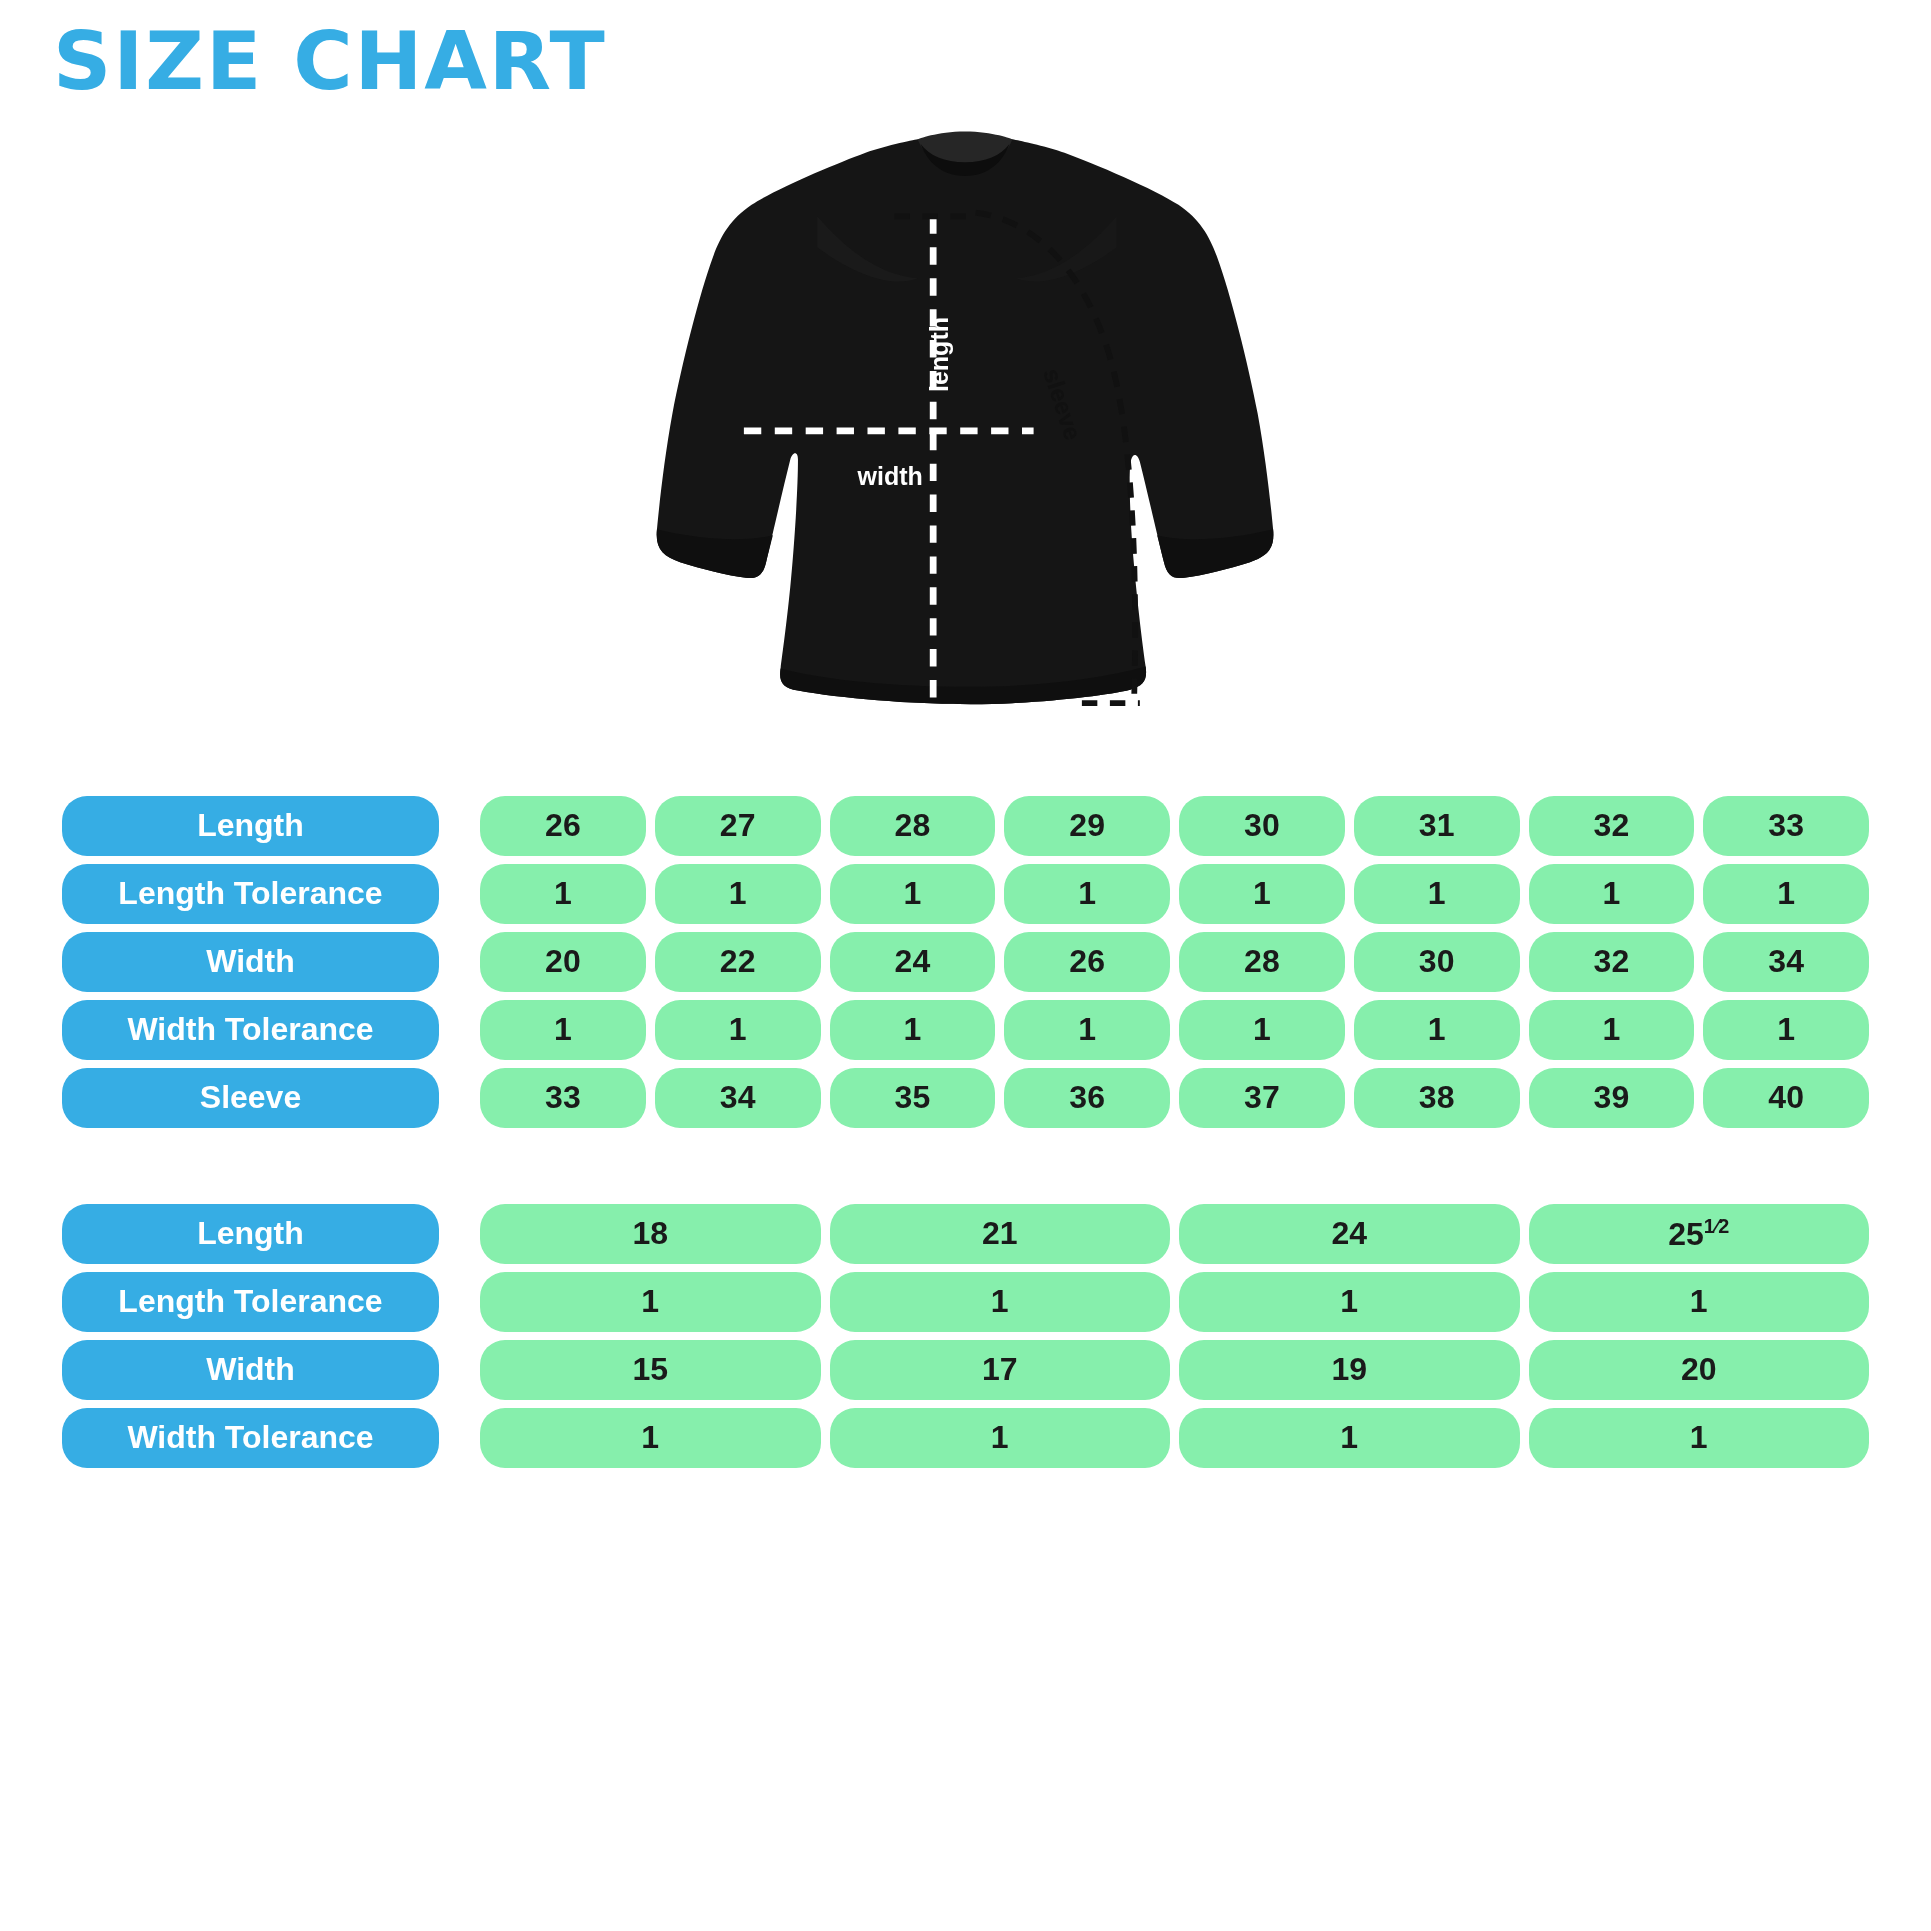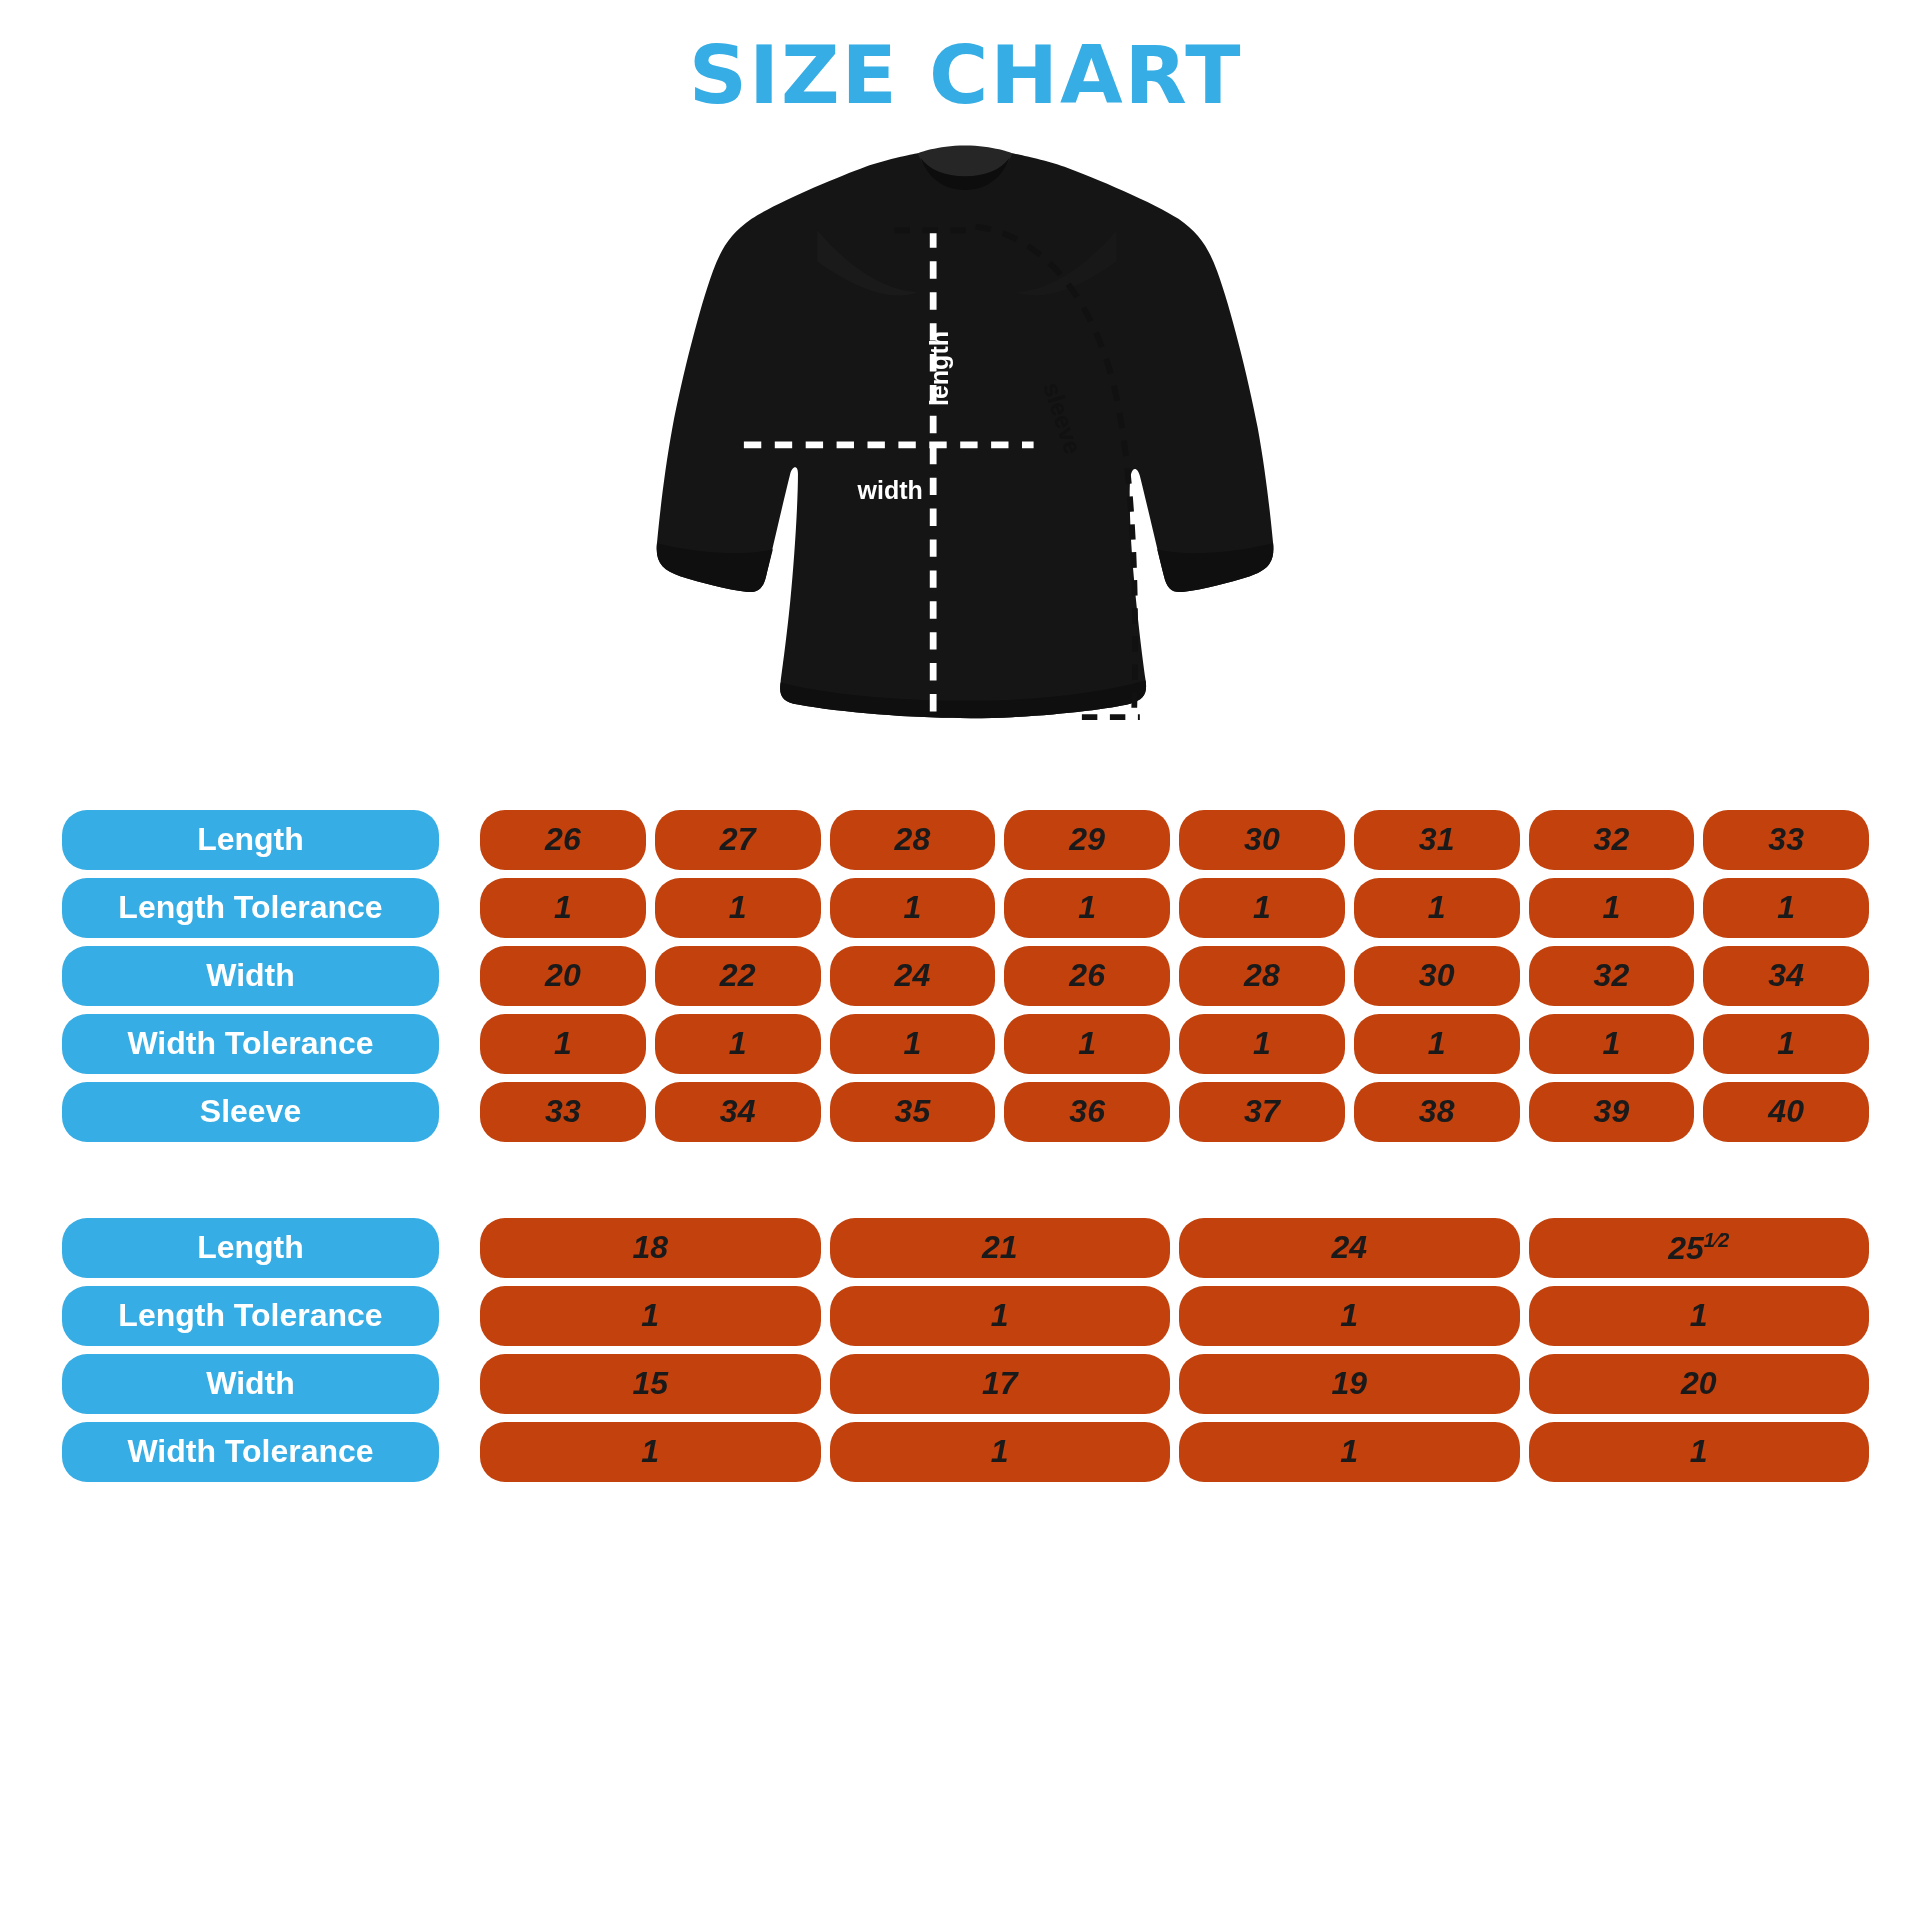--- a/index.html
+++ b/index.html
@@ -16,26 +16,25 @@
   .page {
     position: relative;
     width: 1931px;
     height: 1931px;
     box-sizing: border-box;
     padding: 0 53px;
   }
 
   
   .title {
-    text-align: center;
     color: #36ade4;
     font-size: 81px;
     font-weight: bold;
     letter-spacing: 1.9px;
-    padding-top: 35px;
+    padding-top: 21px;
     line-height: 1.0;
     font-family: "DejaVu Sans", sans-serif;
   }
 
   
   .garment-area {
     position: relative;
     height: 676px;
     margin-top: 9.7px;
   }
@@ -94,24 +93,23 @@
     background: #36ade4;
     color: #ffffff;
     font-size: 33px;
   }
   .cell.row-label {
     background: #36ade4;
     color: #ffffff;
     font-size: 32px;
   }
   .cell.value {
-    background: #c2410c;
+    background: #86efac;
     color: #1a1a1a;
     font-size: 32px;
-    font-style: italic;
   }
   .label-col { width: 377px; }
   .spacer-col { width: 23px; }
 
   .gap { height: 60px; }
 
   sup.frac {
     font-size: 0.62em;
     vertical-align: super;
     font-weight: bold;

